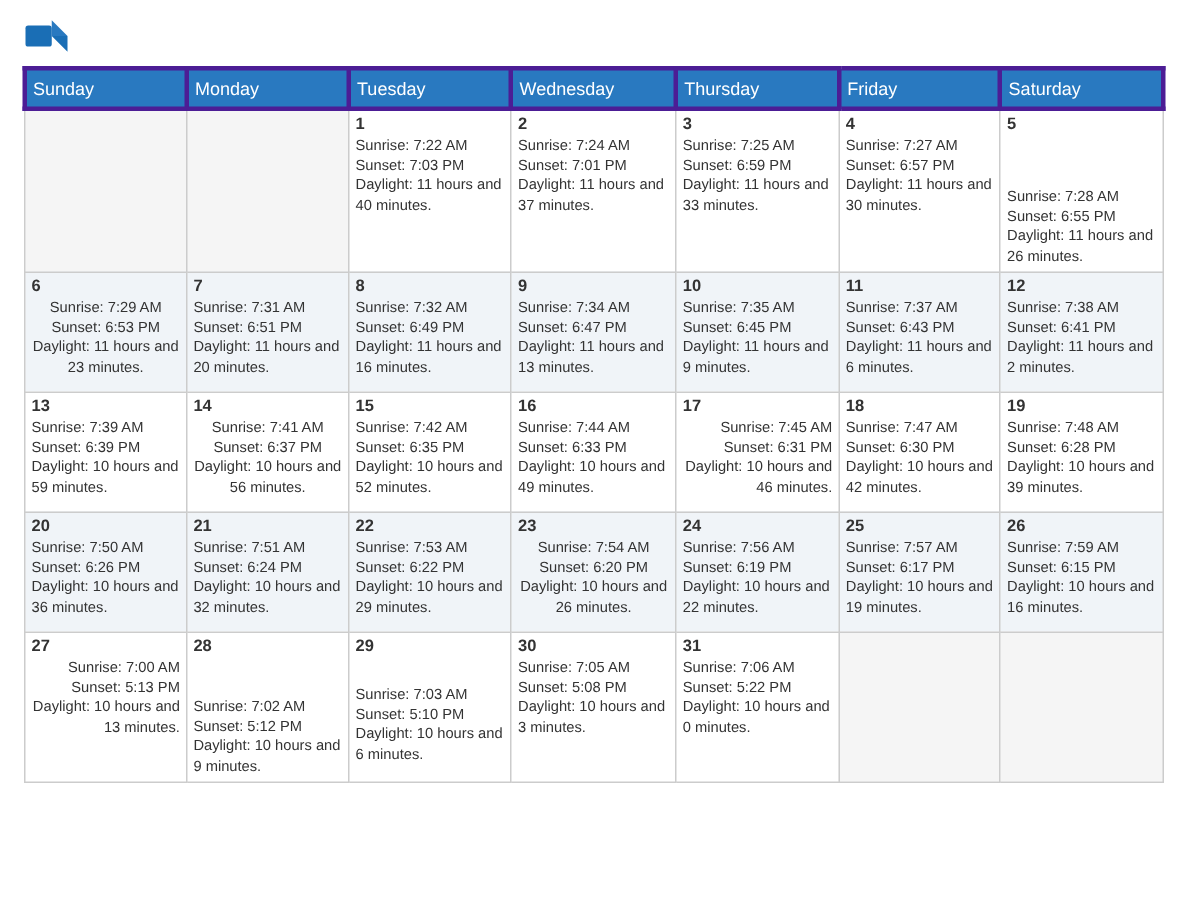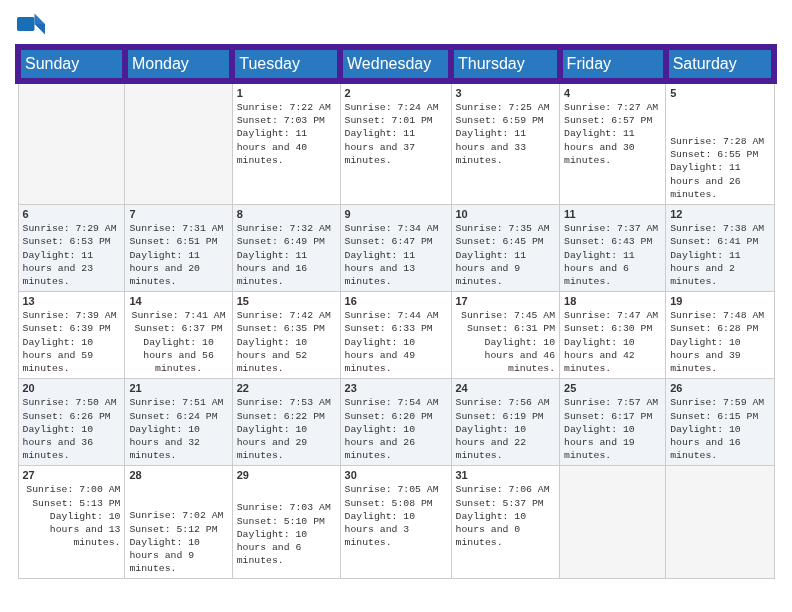--- a/index.html
+++ b/index.html
@@ -61,23 +61,23 @@
     .calendar {
       width: 100%;
       border-collapse: collapse;
       font-size: 10.5px;
     }
     .calendar th {
       background: #2979c0;
       color: #fff;
       padding: 5px 4px;
       text-align: left;
-      font-size: 16px;
+      font-size: 12px;
       font-weight: normal;
-      border: 6px solid #4c1d95;
+      border: 3px solid #4c1d95;
     }
     .calendar td {
       border: 1px solid #ccc;
       vertical-align: top;
       padding: 3px 4px;
       width: 113px;
       min-height: 80px;
       height: 80px;
       background: #fff;
     }
@@ -88,21 +88,20 @@
       font-size: 11px;
       font-weight: bold;
       color: #333;
       display: block;
       margin-bottom: 2px;
     }
     .day-info {
       font-size: 9.8px;
       color: #333;
       line-height: 1.35;
-      font-family: Liberation Mono, monospace;
     }
     .empty-cell {
       background: #f5f5f5 !important;
     }
   </style>
 </head>
 <body>
 
 <div class="page">
   <div class="header">
@@ -166,21 +165,21 @@
           <td>
             <span class="day-num">5</span>
             <div class="day-info" style="white-space: pre-line; margin-top: 36px;">Sunrise: 7:28 AM
 Sunset: 6:55 PM
 Daylight: 11 hours and 26 minutes.</div>
           </td>
         </tr>
         <tr>
           <td>
             <span class="day-num">6</span>
-            <div class="day-info" style="white-space: pre-line;">Sunrise: 7:29 AM
+            <div class="day-info" style="white-space: pre-line; text-align: center;">Sunrise: 7:29 AM
 Sunset: 6:53 PM
 Daylight: 11 hours and 23 minutes.</div>
           </td>
           <td>
             <span class="day-num">7</span>
             <div class="day-info" style="white-space: pre-line;">Sunrise: 7:31 AM
 Sunset: 6:51 PM
 Daylight: 11 hours and 20 minutes.</div>
           </td>
           <td>
@@ -272,21 +271,21 @@
 Daylight: 10 hours and 32 minutes.</div>
           </td>
           <td>
             <span class="day-num">22</span>
             <div class="day-info" style="white-space: pre-line;">Sunrise: 7:53 AM
 Sunset: 6:22 PM
 Daylight: 10 hours and 29 minutes.</div>
           </td>
           <td>
             <span class="day-num">23</span>
-            <div class="day-info" style="white-space: pre-line;">Sunrise: 7:54 AM
+            <div class="day-info" style="white-space: pre-line; text-align: center;">Sunrise: 7:54 AM
 Sunset: 6:20 PM
 Daylight: 10 hours and 26 minutes.</div>
           </td>
           <td>
             <span class="day-num">24</span>
             <div class="day-info" style="white-space: pre-line;">Sunrise: 7:56 AM
 Sunset: 6:19 PM
 Daylight: 10 hours and 22 minutes.</div>
           </td>
           <td>
@@ -323,21 +322,21 @@
           </td>
           <td>
             <span class="day-num">30</span>
             <div class="day-info" style="white-space: pre-line;">Sunrise: 7:05 AM
 Sunset: 5:08 PM
 Daylight: 10 hours and 3 minutes.</div>
           </td>
           <td>
             <span class="day-num">31</span>
             <div class="day-info" style="white-space: pre-line;">Sunrise: 7:06 AM
-Sunset: 5:37 PM
+Sunset: 5:22 PM
 Daylight: 10 hours and 0 minutes.</div>
           </td>
           <td class="empty-cell"></td>
           <td class="empty-cell"></td>
         </tr>
       </tbody>
   </table>
 </div>
 
 </body></html>

